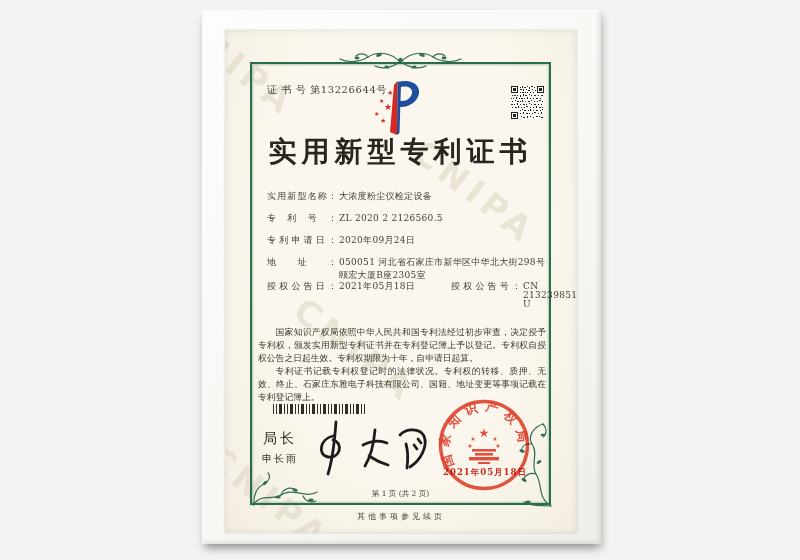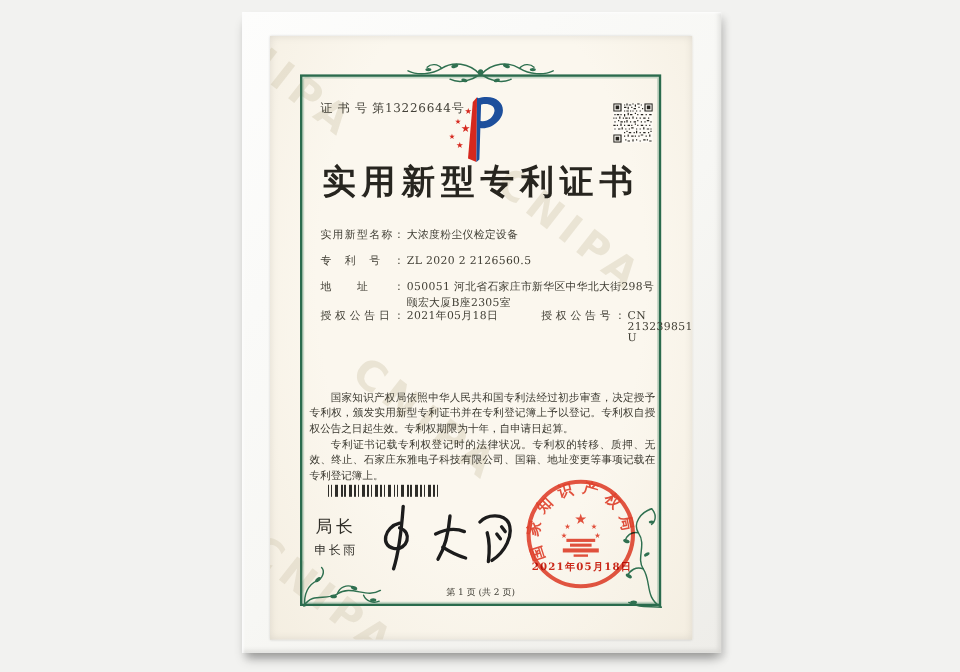--- a/index.html
+++ b/index.html
@@ -188,20 +188,24 @@
 
       <div class="fields">
         <div class="frow">
           <span class="lbl">实用新型名称：</span>
           <span class="val">大浓度粉尘仪检定设备</span>
         </div>
         <div class="frow">
           <span class="lbl">专利号：</span>
           <span class="val">ZL 2020 2 2126560.5</span>
         </div>
+        <div class="frow">
+          <span class="lbl">专利申请日：</span>
+          <span class="val">2020年09月24日</span>
+        </div>
         <div class="frow frow-addr">
           <span class="lbl">地址：</span>
           <span class="val val-addr">050051 河北省石家庄市新华区中华北大街298号颐宏大厦B座2305室</span>
         </div>
         <div class="frow">
           <span class="lbl">授权公告日：</span>
           <span class="val" style="width:90px;flex:0 0 90px;">2021年05月18日</span>
           <span class="lbl2">授权公告号：</span>
           <span class="val">CN 213239851 U</span>
         </div>
@@ -246,16 +250,17 @@
           <rect x="36" y="52" width="24" height="2.6"></rect>
           <rect x="39" y="56" width="18" height="2.6"></rect>
           <rect x="33" y="60" width="30" height="3.4"></rect>
           <rect x="42" y="65" width="12" height="2"></rect>
         </g>
       </svg>
       <div class="seal-date">2021年05月18日</div>
 
       <div class="page-info">第 1 页 (共 2 页)</div>
 
+      <div class="footer-note">其他事项参见续页</div>
 
     </div>
   </div>
 </div>
 
 </body></html>

